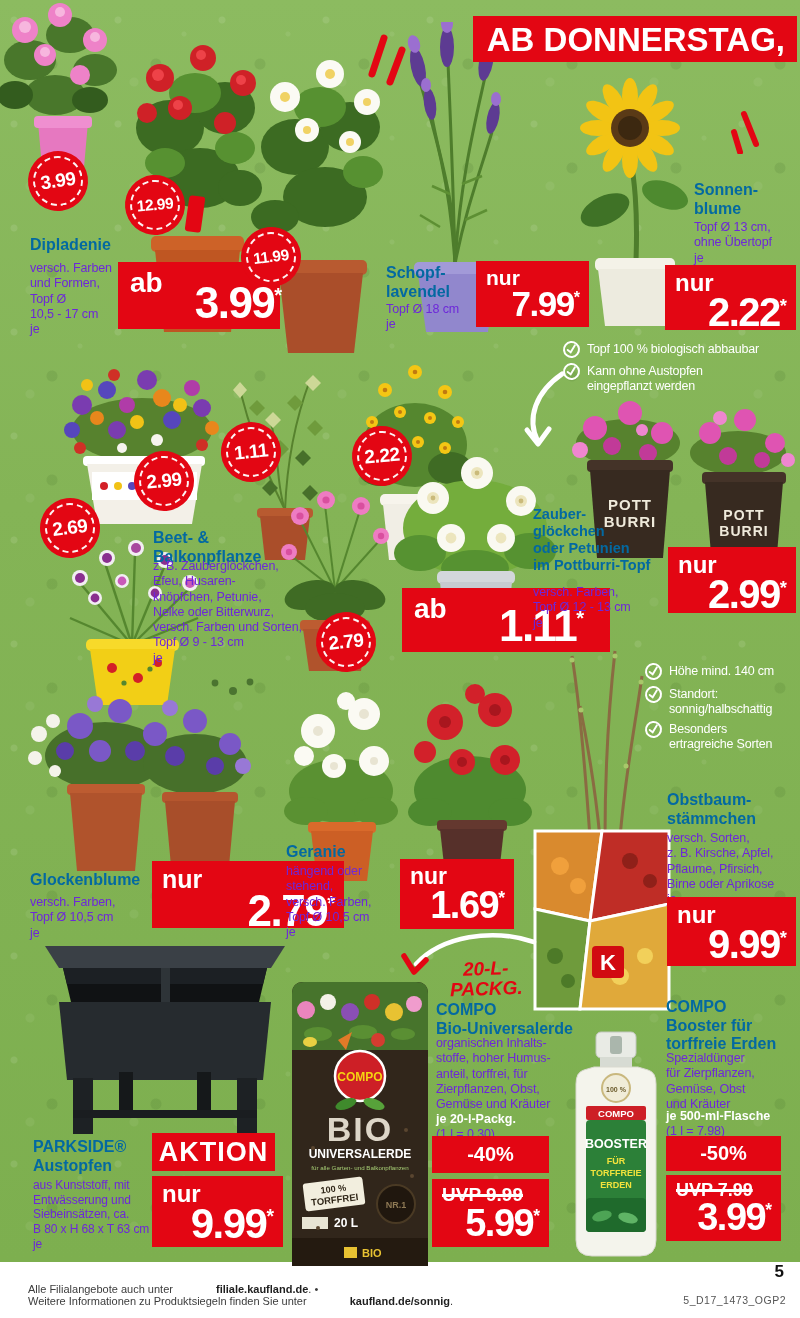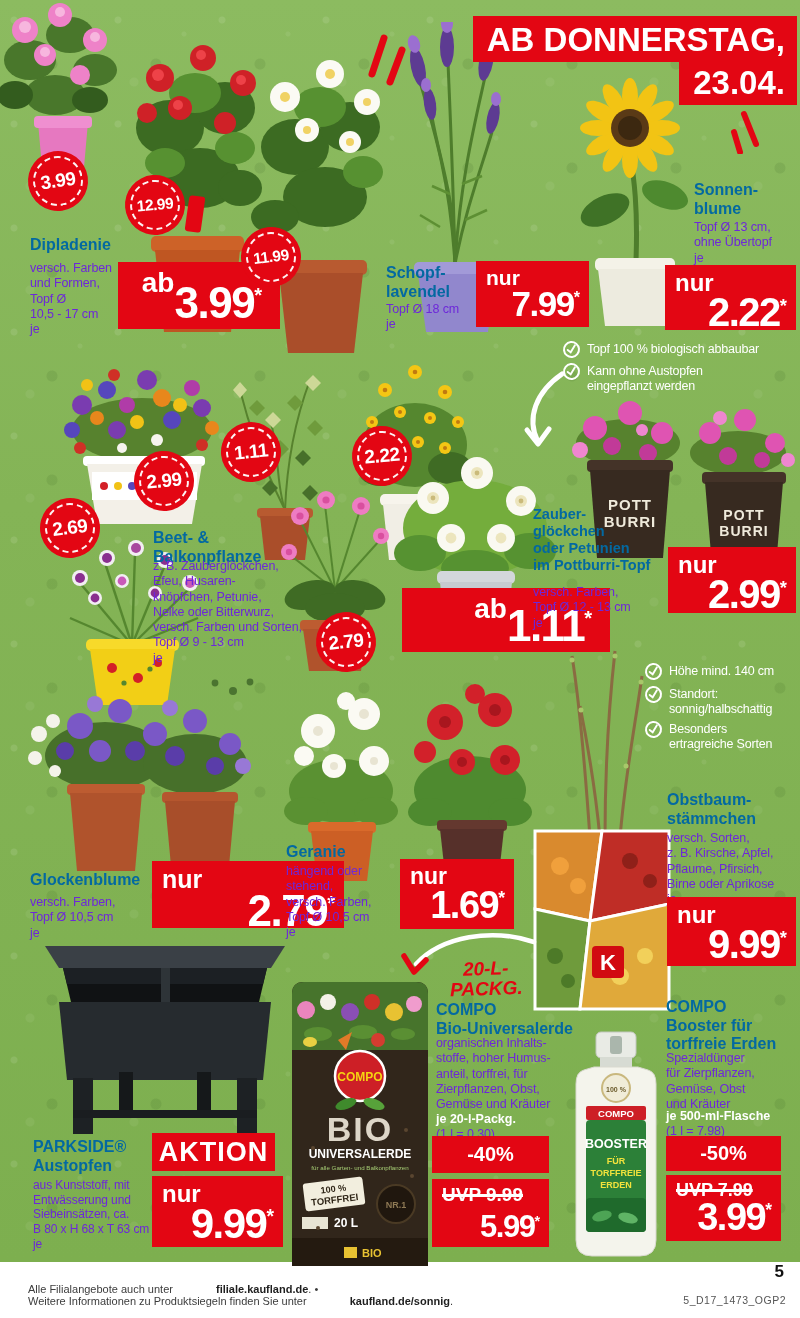--- a/index.html
+++ b/index.html
@@ -15,21 +15,21 @@
        radial-gradient(circle at 80px 34px, rgba(255,255,255,.07) 2px, transparent 3px),
        radial-gradient(circle at 30px 82px, rgba(255,255,255,.06) 4px, transparent 5px);
      background-size:104px 104px; }
   svg { display:block; font-family:inherit; }
 
   
   .pb { position:absolute; background:#e30613; color:#fff; z-index:6; }
   .pb .pre { font-weight:700; line-height:1; display:block; }
   .pb .amt { font-weight:700; letter-spacing:-1.5px; line-height:.88; display:block; text-align:right; white-space:nowrap; }
   .pb .amt sup { font-size:46%; vertical-align:super; letter-spacing:0; }
-  .pb-row { display:flex; justify-content:flex-end; padding:7px 18px 6px 12px; }
+  .pb-row { display:flex; justify-content:space-between; padding:7px 26px 6px 12px;gap:32px; }
   .pb-row .amt { align-self:flex-end; }
   .pb-col { display:flex; flex-direction:column; justify-content:space-between; padding:6px 9px 7px 10px; }
   .pb-col .amt { align-self:flex-end; }
   .pb-disc { display:flex; align-items:center; justify-content:center; font-weight:700; font-size:20px; }
   .pb-uvp { display:flex; flex-direction:column; justify-content:space-between; padding:6px 9px 7px 10px; }
   .pb-uvp .uvp { font-weight:700; text-decoration:line-through; text-decoration-thickness:2.5px; line-height:1; }
   .pb-uvp .amt { align-self:flex-end; color:#fff; }
   .pb-aktion { display:flex; align-items:center; justify-content:center; font-weight:700; font-size:27px; letter-spacing:1px; }
 
   
@@ -692,21 +692,20 @@
       <text x="50" y="118" text-anchor="middle" font-size="12.5" font-weight="bold" fill="#ffffff">BOOSTER</text>
       <text x="50" y="134" text-anchor="middle" font-size="9" font-weight="bold" fill="#f2e23c">FÜR</text>
       <text x="50" y="146" text-anchor="middle" font-size="9" font-weight="bold" fill="#f2e23c">TORFFREIE</text>
       <text x="50" y="158" text-anchor="middle" font-size="9" font-weight="bold" fill="#f2e23c">ERDEN</text>
       <ellipse cx="36" cy="186" rx="10" ry="5" fill="#4da455" transform="rotate(-15 36 186)"></ellipse>
       <ellipse cx="62" cy="188" rx="10" ry="5" fill="#5fb465" transform="rotate(15 62 188)"></ellipse>
     </svg>
   </div>
 
   <div class="hdr" style="top:16px; right:3px;"><span>AB DONNERSTAG,</span></div>
-  <div class="hdr" style="top:59px; right:3px;"><span>23.04.</span></div>
 
   <div class="deco" style="left:362px;top:28px">
     <svg width="44" height="58" viewBox="0 0 44 58">
         <path d="M10 46 L22 10" stroke="#e30613" stroke-width="7" stroke-linecap="round" fill="none"></path>
         <path d="M28 54 L40 22" stroke="#e30613" stroke-width="7" stroke-linecap="round" fill="none"></path>
       </svg>
   </div>
   <div class="deco" style="left:730px;top:106px">
     <svg width="36" height="48" viewBox="0 0 36 48">
         <path d="M26 38 L14 8" stroke="#e30613" stroke-width="6" stroke-linecap="round" fill="none"></path>
@@ -916,21 +915,21 @@
 anteil, torffrei, für
 Zierpflanzen, Obst,
 Gemüse und Kräuter</div>
   <div class="punit" style="left:436px;top:1112px">je 20-l-Packg.</div>
   <div class="pdesc" style="left:436px;top:1127px;width:120px">(1 l = 0.30)</div>
   <div class="pb pb-disc" style="left:432px;top:1136px;width:117px;height:37px">
       <span>-40%</span>
     </div>
   <div class="pb pb-uvp" style="left:432px;top:1179px;width:117px;height:68px">
     <span class="uvp" style="font-size:19px">UVP 9.99</span>
-    <span class="amt" style="font-size:31px"><span>5.99</span><sup>*</sup></span>
+    <span class="amt" style="font-size:38px"><span>5.99</span><sup>*</sup></span>
   </div>
 
   <div class="pname" style="left:666px;top:998px">COMPO
 Booster für
 torffreie Erden</div>
   <div class="pdesc" style="left:666px;top:1051px;width:130px">Spezialdünger
 für Zierpflanzen,
 Gemüse, Obst
 und Kräuter</div>
   <div class="punit" style="left:666px;top:1109px">je 500-ml-Flasche</div>

